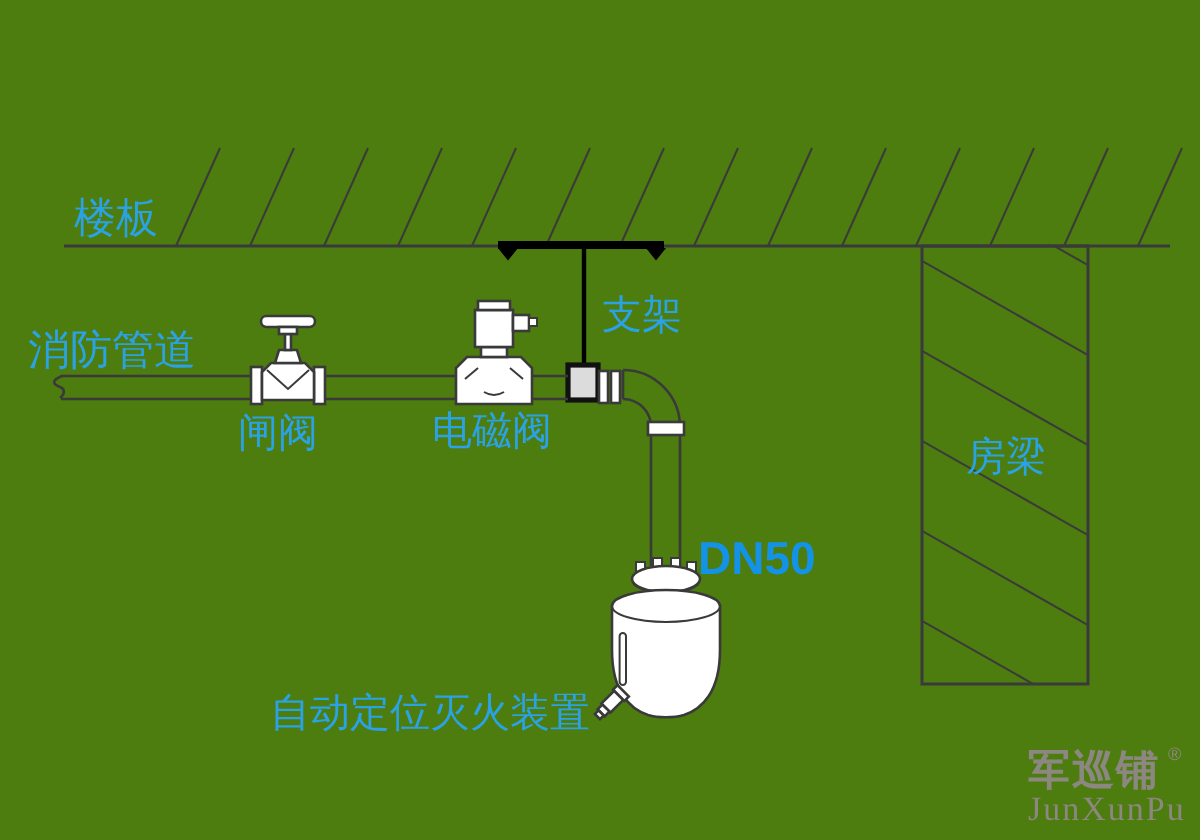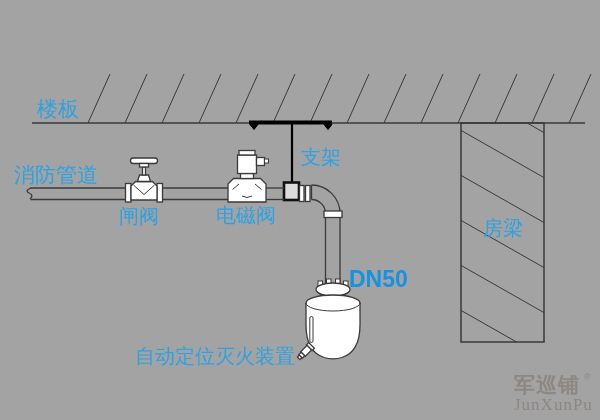--- a/index.html
+++ b/index.html
@@ -1,16 +1,16 @@
 <!DOCTYPE html>
 <html><head>
 <meta charset="utf-8">
 <style>
   html,body{margin:0;padding:0;background:#fff;}
-  #canvas{position:relative;width:600px;height:420px;background:#a3a3a3;overflow:hidden;
+  #canvas{position:relative;width:600px;height:420px;background:#4d7c0f;overflow:hidden;
           font-family:"Liberation Sans", sans-serif;}
   svg{display:block;}
   .ln{stroke:#3a3a3a;stroke-width:1.3;fill:none;}
   .lnthin{stroke:#3a3a3a;stroke-width:1;fill:none;}
   .fillw{fill:#ffffff;}
   .blk{stroke:#000;fill:#000;}
   .lbl{font-family:"Liberation Sans", sans-serif;font-size:20px;}
   .lbl-big{font-family:"Liberation Sans", sans-serif;font-size:21px;}
   .lbl-dn{font-family:"Liberation Sans", sans-serif;font-size:23px;font-weight:bold;}
   .logo-cn{font-family:"Liberation Sans", sans-serif;font-size:21px;font-weight:bold;letter-spacing:1px;}

